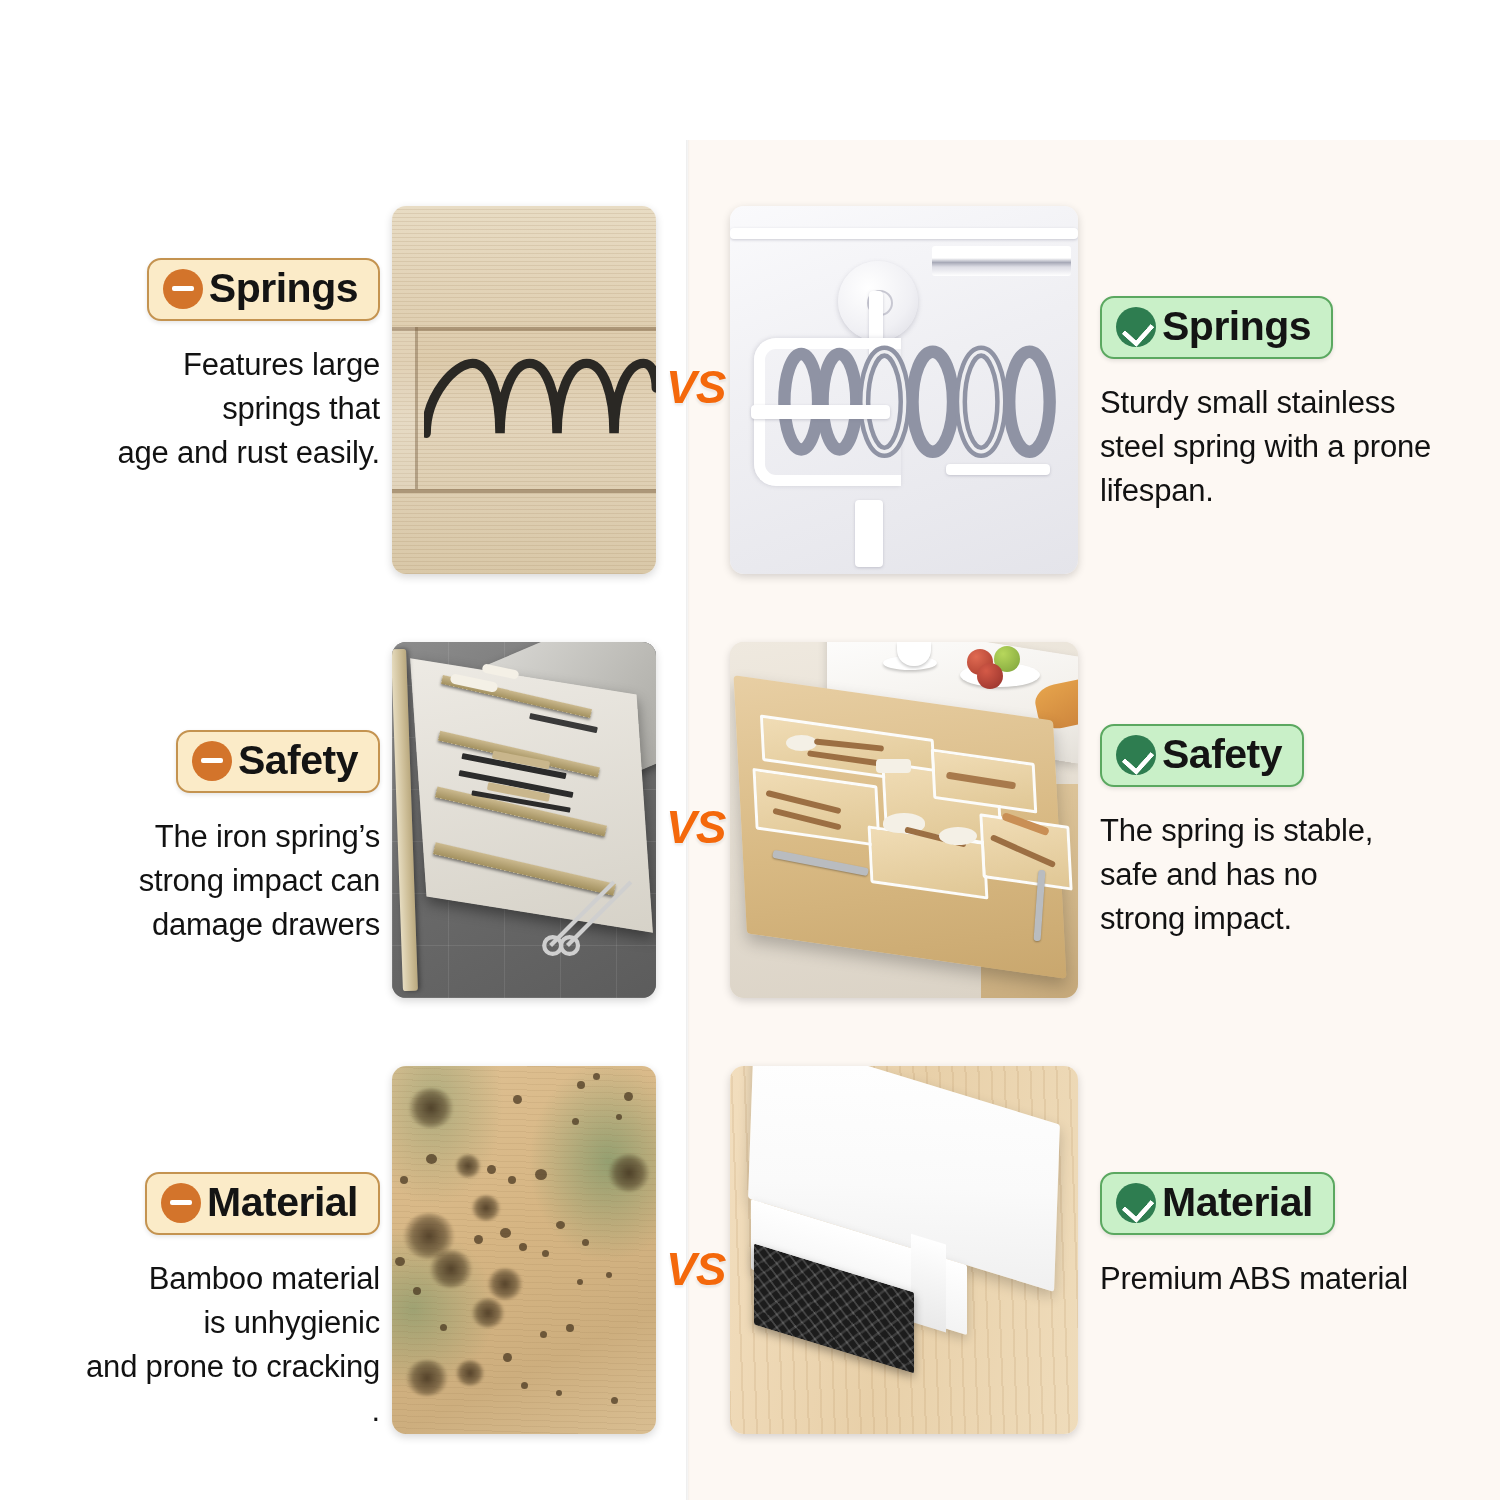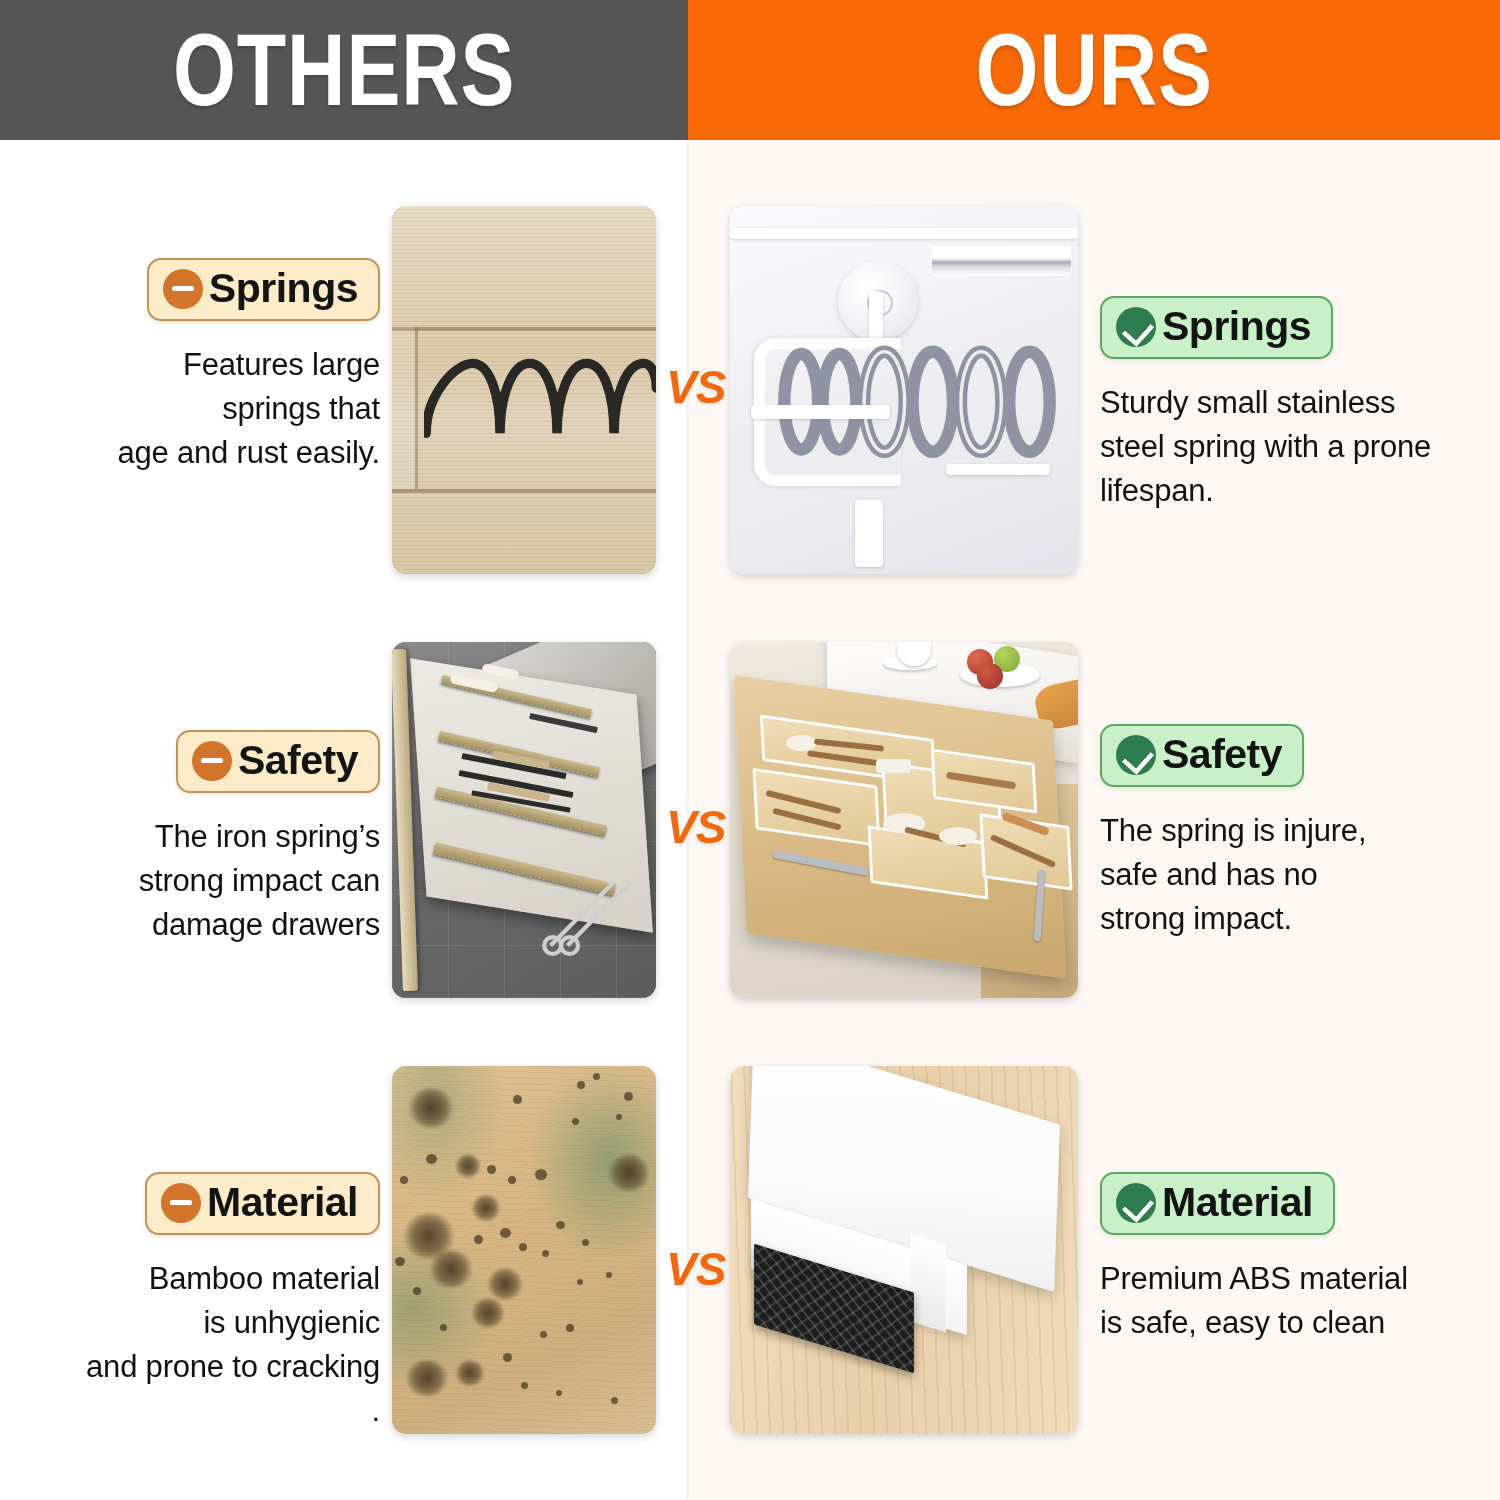--- a/index.html
+++ b/index.html
@@ -204,28 +204,20 @@
     position: absolute; font-size: 46px; font-weight: bold; font-style: italic;
     color: #F4680B; letter-spacing: -1px; line-height: 1;
     text-shadow: 0 0 3px rgba(255,255,255,0.95), 0 2px 3px rgba(0,0,0,0.12);
   }
 </style>
 </head>
 <body>
 
 <div class="page">
 
-  <div class="header">
-    <div class="header-others">
-      <span class="header-title">OTHERS</span>
-    </div>
-    <div class="header-ours">
-      <span class="header-title">OURS</span>
-    </div>
-  </div>
 
   <div class="body-bg">
     <div class="bg-left"></div>
     <div class="bg-right"></div>
     <div class="split-line"></div>
   </div>
 
   <div class="row" id="row-springs">
 
     <div class="text-block text-left" style="top: 88px;">
@@ -373,21 +365,21 @@
         <div class="handle-good" style="left:88%; top:64%; width:7px; height:20%; transform:rotate(4deg);"></div>
       </div>
     </div>
 
     <div class="text-block text-right" style="top: 104px;">
       <div class="badge badge-pos">
         <span class="badge-icon icon-check"></span>
         <span class="badge-label">Safety</span>
       </div>
       <div class="desc">
-        <span class="desc-line">The spring is injure,</span>
+        <span class="desc-line">The spring is stable,</span>
         <span class="desc-line">safe and has no</span>
         <span class="desc-line">strong impact.</span>
       </div>
     </div>
   </div>
 
   <div class="row" id="row-material">
 
     <div class="text-block text-left" style="top: 122px;">
       <div class="badge badge-neg">
@@ -456,18 +448,17 @@
       </div>
     </div>
 
     <div class="text-block text-right" style="top: 122px;">
       <div class="badge badge-pos">
         <span class="badge-icon icon-check"></span>
         <span class="badge-label">Material</span>
       </div>
       <div class="desc">
         <span class="desc-line">Premium ABS material</span>
-        <span class="desc-line">is safe, easy to clean</span>
       </div>
     </div>
   </div>
 
 </div>
 
 </body></html>

